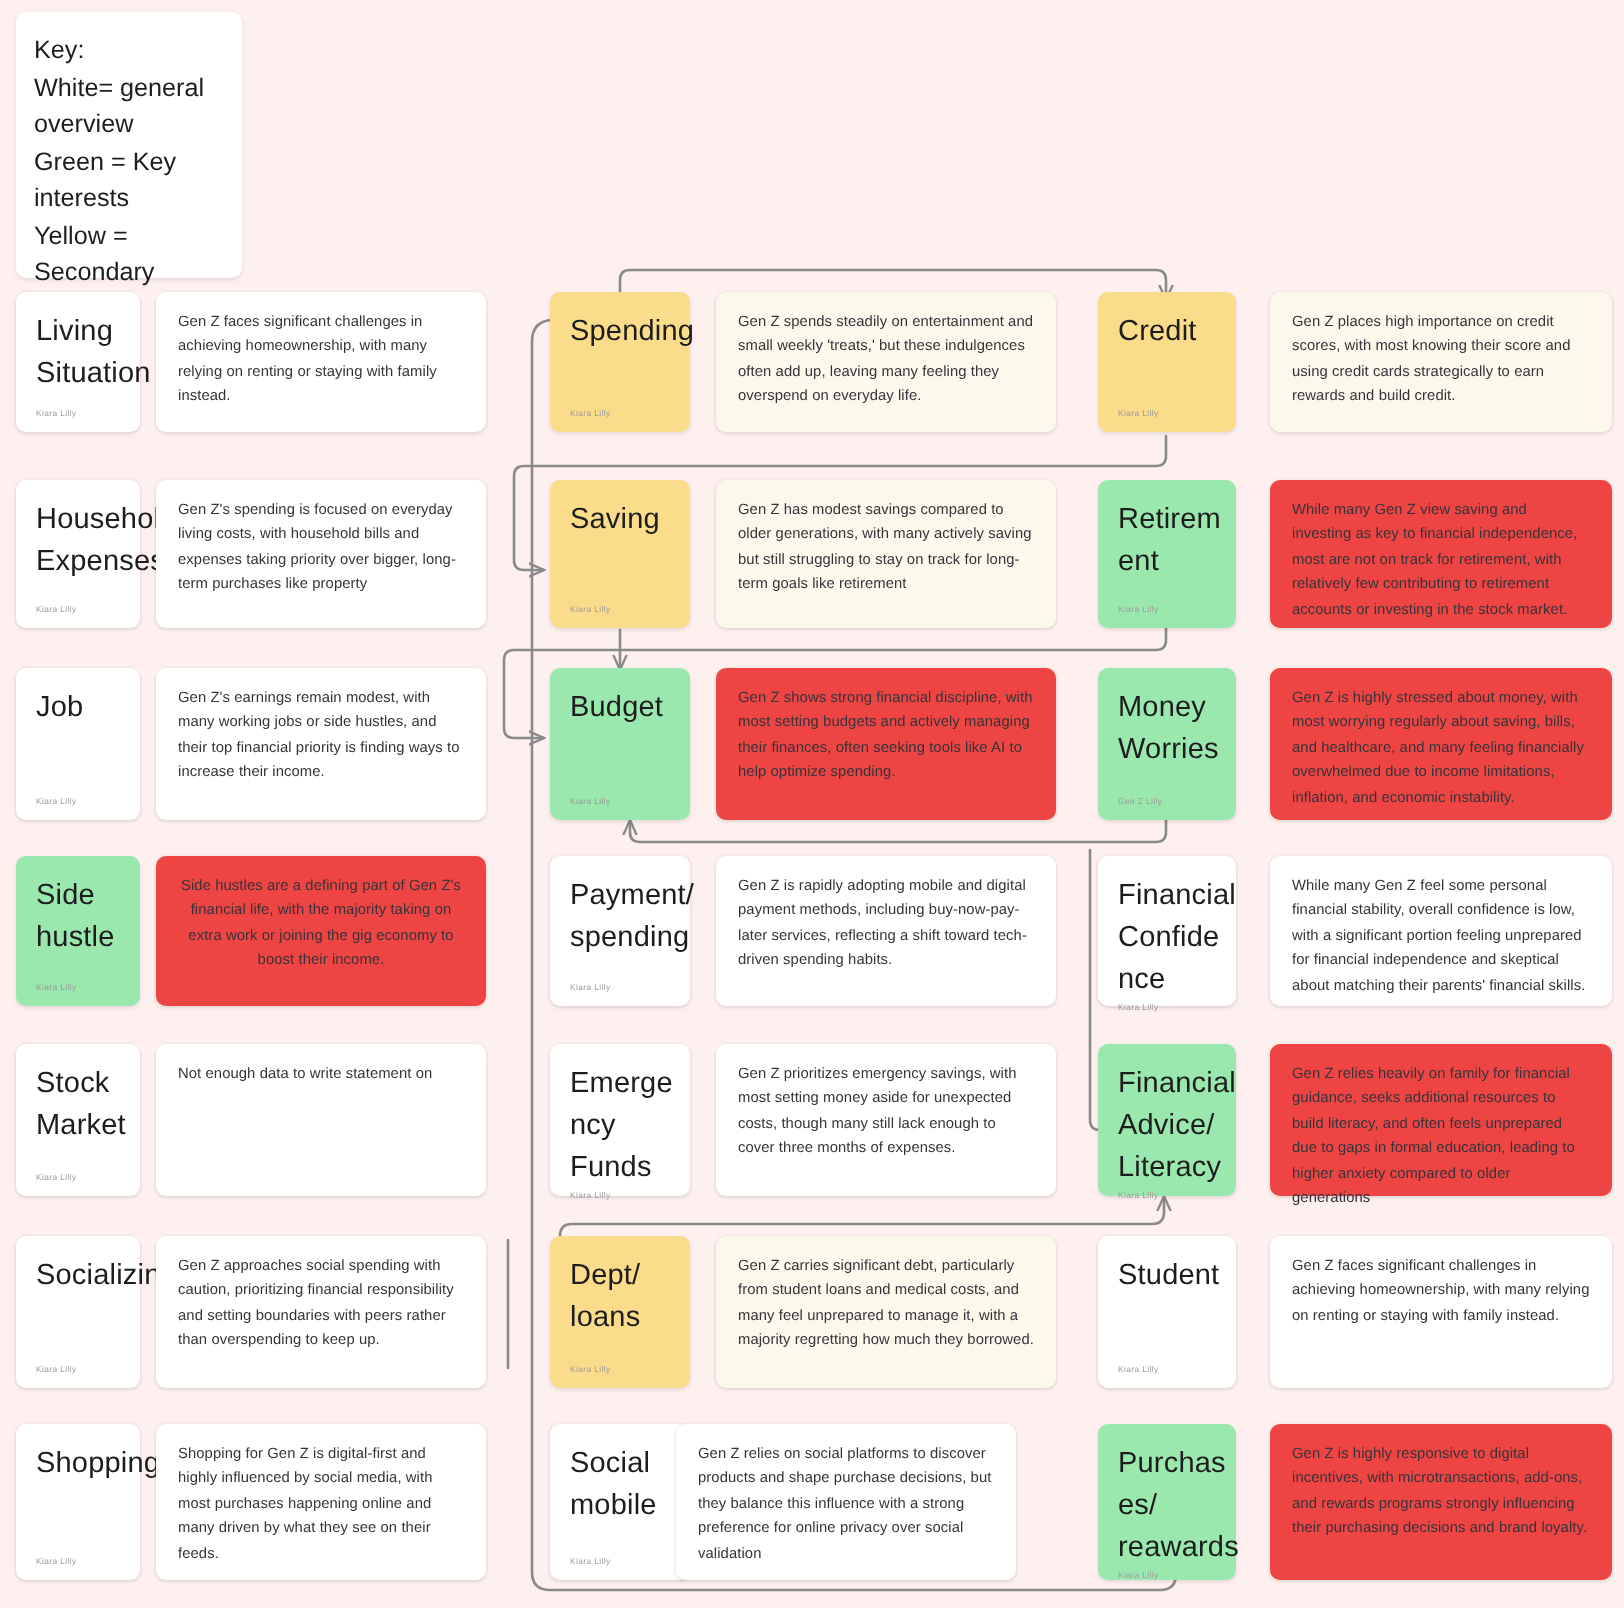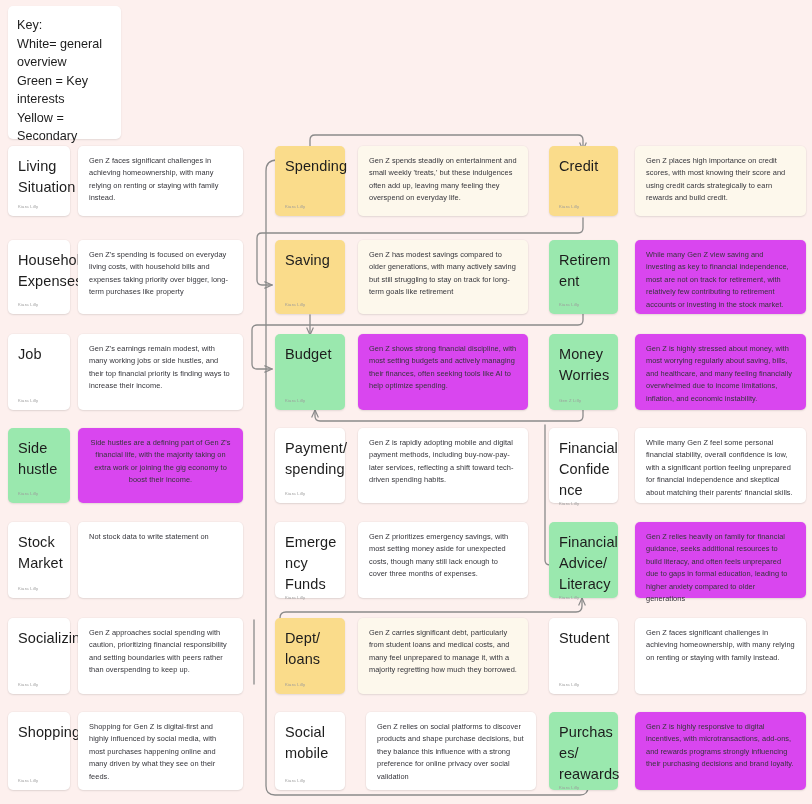--- a/index.html
+++ b/index.html
@@ -51,21 +51,21 @@
     line-height: 12.4px;
     color: #34343a;
     letter-spacing: 0.05px;
   }
 
   
   .c-white { background: #ffffff; }
   .c-green { background: #9ae8ae; box-shadow: 0 1px 2px rgba(0,0,0,0.10); }
   .c-yellow { background: #fadc8b; box-shadow: 0 1px 2px rgba(0,0,0,0.10); }
   .b-white { background: #ffffff; }
-  .b-green { background: #d946ef; }
+  .b-green { background: #ef4444; }
   .b-yellow { background: #fdf8ec; }
 
   
   #key-card {
     position: absolute;
     left: 8px; top: 6px; width: 113px; height: 133px;
     background: #ffffff;
     border-radius: 5px;
     box-shadow: 0 1px 2px rgba(0,0,0,0.10);
     padding: 10px 9px 6px 9px;
@@ -146,21 +146,21 @@
         <div class="f">Kiara Lilly</div>
       </div>
       <div class="body-card b-green" style="left: 78px; top: 428px; width: 165px; height: 75px; text-align: center;">
         <div class="b">Side hustles are a defining part of Gen Z's financial life, with the majority taking on extra work or joining the gig economy to boost their income.</div>
       </div>
       <div class="title-card c-white" style="left: 8px; top: 522px; width: 62px; height: 76px;">
         <div class="t">Stock Market</div>
         <div class="f">Kiara Lilly</div>
       </div>
       <div class="body-card b-white" style="left: 78px; top: 522px; width: 165px; height: 76px;">
-        <div class="b">Not stock data to write statement on</div>
+        <div class="b">Not enough data to write statement on</div>
       </div>
       <div class="title-card c-white" style="left: 8px; top: 618px; width: 62px; height: 76px;">
         <div class="t">Socializing</div>
         <div class="f">Kiara Lilly</div>
       </div>
       <div class="body-card b-white" style="left: 78px; top: 618px; width: 165px; height: 76px;">
         <div class="b">Gen Z approaches social spending with caution, prioritizing financial responsibility and setting boundaries with peers rather than overspending to keep up.</div>
       </div>
       <div class="title-card c-white" style="left: 8px; top: 712px; width: 62px; height: 78px;">
         <div class="t">Shopping</div>
@@ -208,21 +208,21 @@
         <div class="t">Dept/ loans</div>
         <div class="f">Kiara Lilly</div>
       </div>
       <div class="body-card b-yellow" style="left: 358px; top: 618px; width: 170px; height: 76px;">
         <div class="b">Gen Z carries significant debt, particularly from student loans and medical costs, and many feel unprepared to manage it, with a majority regretting how much they borrowed.</div>
       </div>
       <div class="title-card c-white" style="left: 275px; top: 712px; width: 70px; height: 78px;">
         <div class="t">Social mobile</div>
         <div class="f">Kiara Lilly</div>
       </div>
-      <div class="body-card b-white" style="left: 366px; top: 712px; width: 170px; height: 78px;">
+      <div class="body-card b-white" style="left: 338px; top: 712px; width: 170px; height: 78px;">
         <div class="b">Gen Z relies on social platforms to discover products and shape purchase decisions, but they balance this influence with a strong preference for online privacy over social validation</div>
       </div>
       <div class="title-card c-yellow" style="left: 549px; top: 146px; width: 69px; height: 70px;">
         <div class="t">Credit</div>
         <div class="f">Kiara Lilly</div>
       </div>
       <div class="body-card b-yellow" style="left: 635px; top: 146px; width: 171px; height: 70px;">
         <div class="b">Gen Z places high importance on credit scores, with most knowing their score and using credit cards strategically to earn rewards and build credit.</div>
       </div>
       <div class="title-card c-green" style="left: 549px; top: 240px; width: 69px; height: 74px;">

